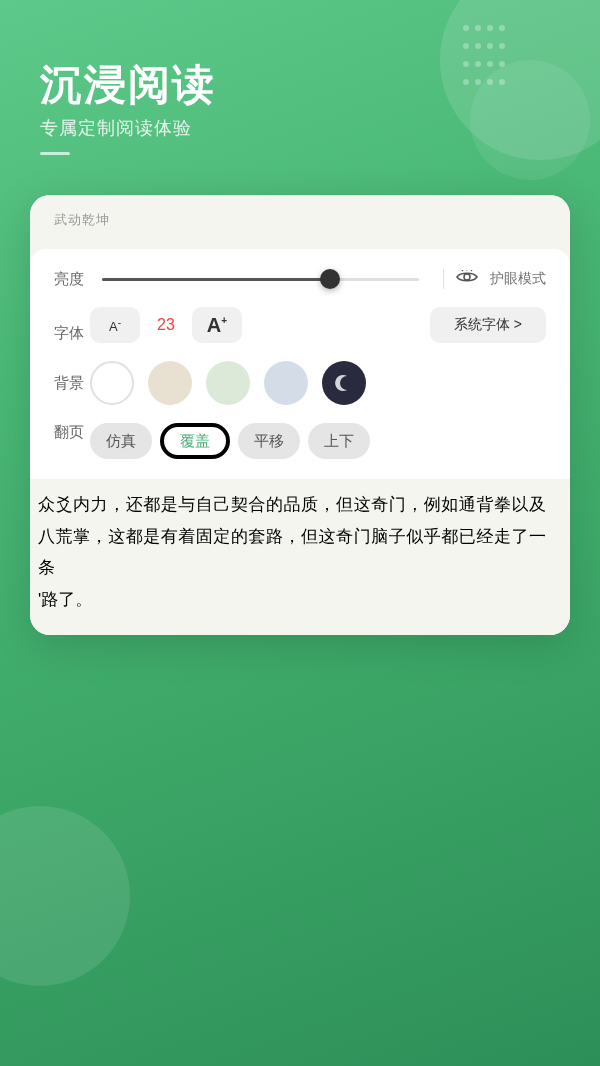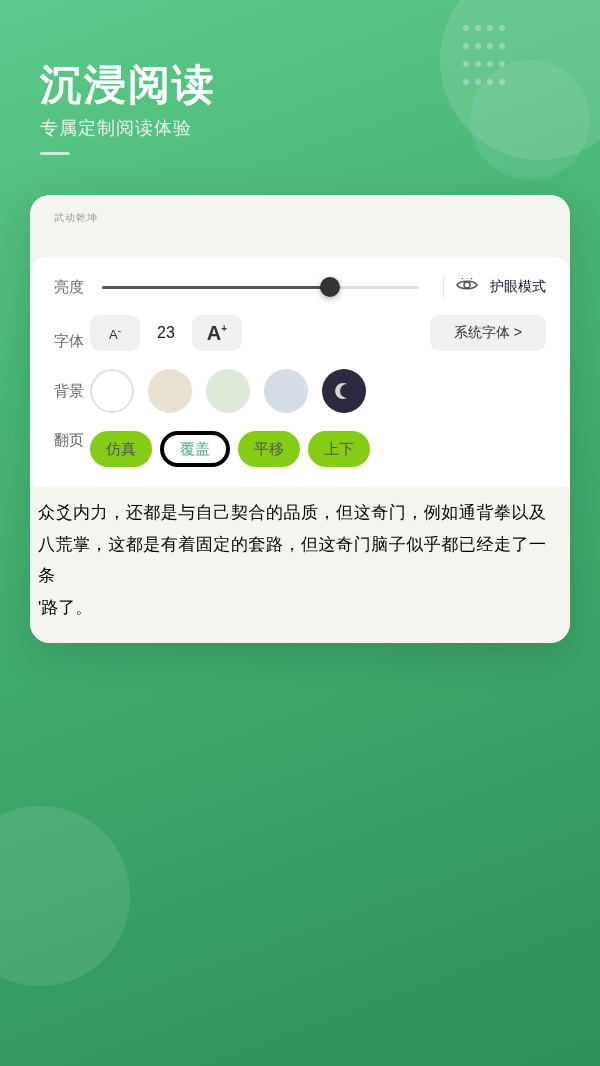--- a/index.html
+++ b/index.html
@@ -97,23 +97,23 @@
       overflow: hidden;
       box-shadow: 0 10px 40px rgba(0,0,0,0.15);
     }
 
     
     .book-content {
       background: #f5f5f0;
       padding: 16px 24px 10px 24px;
     }
     .book-title {
-      font-size: 10px;
+      font-size: 13px;
       color: #999;
-      margin-bottom: 22px;
+      margin-bottom: 10px;
       letter-spacing: 1px;
     }
     .book-text {
       font-size: 17px;
       line-height: 1.85;
       color: #333;
       text-align: justify;
     }
     .book-text p {
       margin-bottom: 8px;
@@ -175,21 +175,21 @@
       width: 1px;
       height: 20px;
       background: #e0e0e0;
       margin: 0 12px;
     }
     .eye-mode {
       display: flex;
       align-items: center;
       gap: 12px;
       font-size: 14px;
-      color: #0f172a;
+      color: #737373;
       white-space: nowrap;
     }
     .eye-icon {
       font-size: 16px;
     }
 
     
     .font-row {
       display: flex;
       align-items: flex-end;
@@ -209,21 +209,21 @@
       align-items: center;
       justify-content: center;
       font-size: 16px;
       color: #333;
       cursor: pointer;
     }
     .font-btn.small { font-size: 13px; }
     .font-btn.large { font-size: 20px; font-weight: 600; }
     .font-size-num {
       font-size: 16px;
-      color: #0f172a;
+      color: #ef4444;
       width: 28px;
       text-align: center;
     }
     .font-family-btn {
       margin-left: auto;
       height: 36px;
       padding: 0 24px;
       background: #f0f0f0;
       border-radius: 10px;
       display: flex;
@@ -277,21 +277,21 @@
     }
     .page-btn {
       height: 36px;
       padding: 0 16px;
       border-radius: 20px;
       display: flex;
       align-items: center;
       justify-content: center;
       font-size: 15px;
       color: #555;
-      background: #84cc16;
+      background: #e5e5e5;
       cursor: pointer;
       white-space: nowrap;
     }
     .page-btn.selected {
       background: white;
       border: 4px solid #000000;
       color: #4caf7d;
       font-weight: 500;
     }
 

